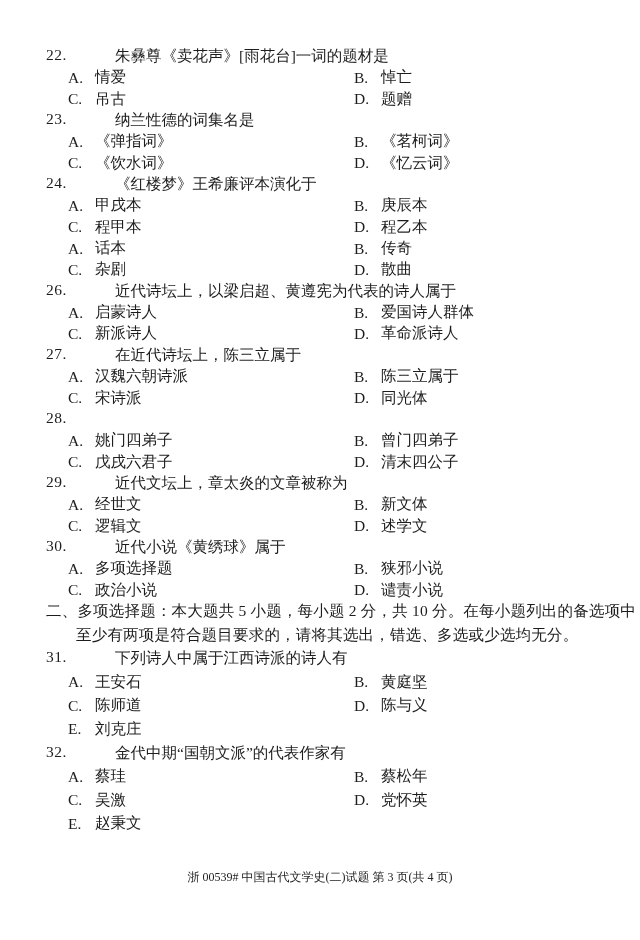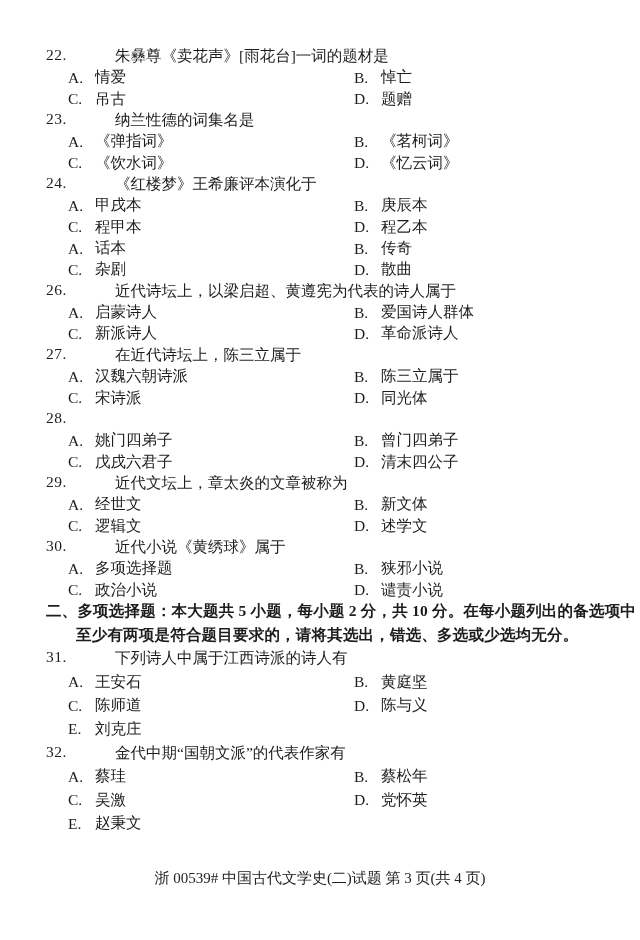--- a/index.html
+++ b/index.html
@@ -38,32 +38,32 @@
   .opt {
     display: flex;
     align-items: center;
   }
   .opt-left { flex: none; width: 246px; }
   .opt-label {
     flex: none;
     width: 27px;
   }
   .sec-head {
-    font-weight: bold;
+    font-weight: normal;
     letter-spacing: 0.2px;
   }
   .sec-head .row { height: 23.6px; }
   .sec-head-line2 { padding-left: 30px; }
   .footer {
     position: absolute;
     top: 869px;
     left: 0;
     right: 0;
     text-align: center;
-    font-size: 15px;
+    font-size: 12px;
     color: #222222;
   }
 </style>
 </head>
 <body>
 
 <div class="page">
 
   <div class="part1">
 

